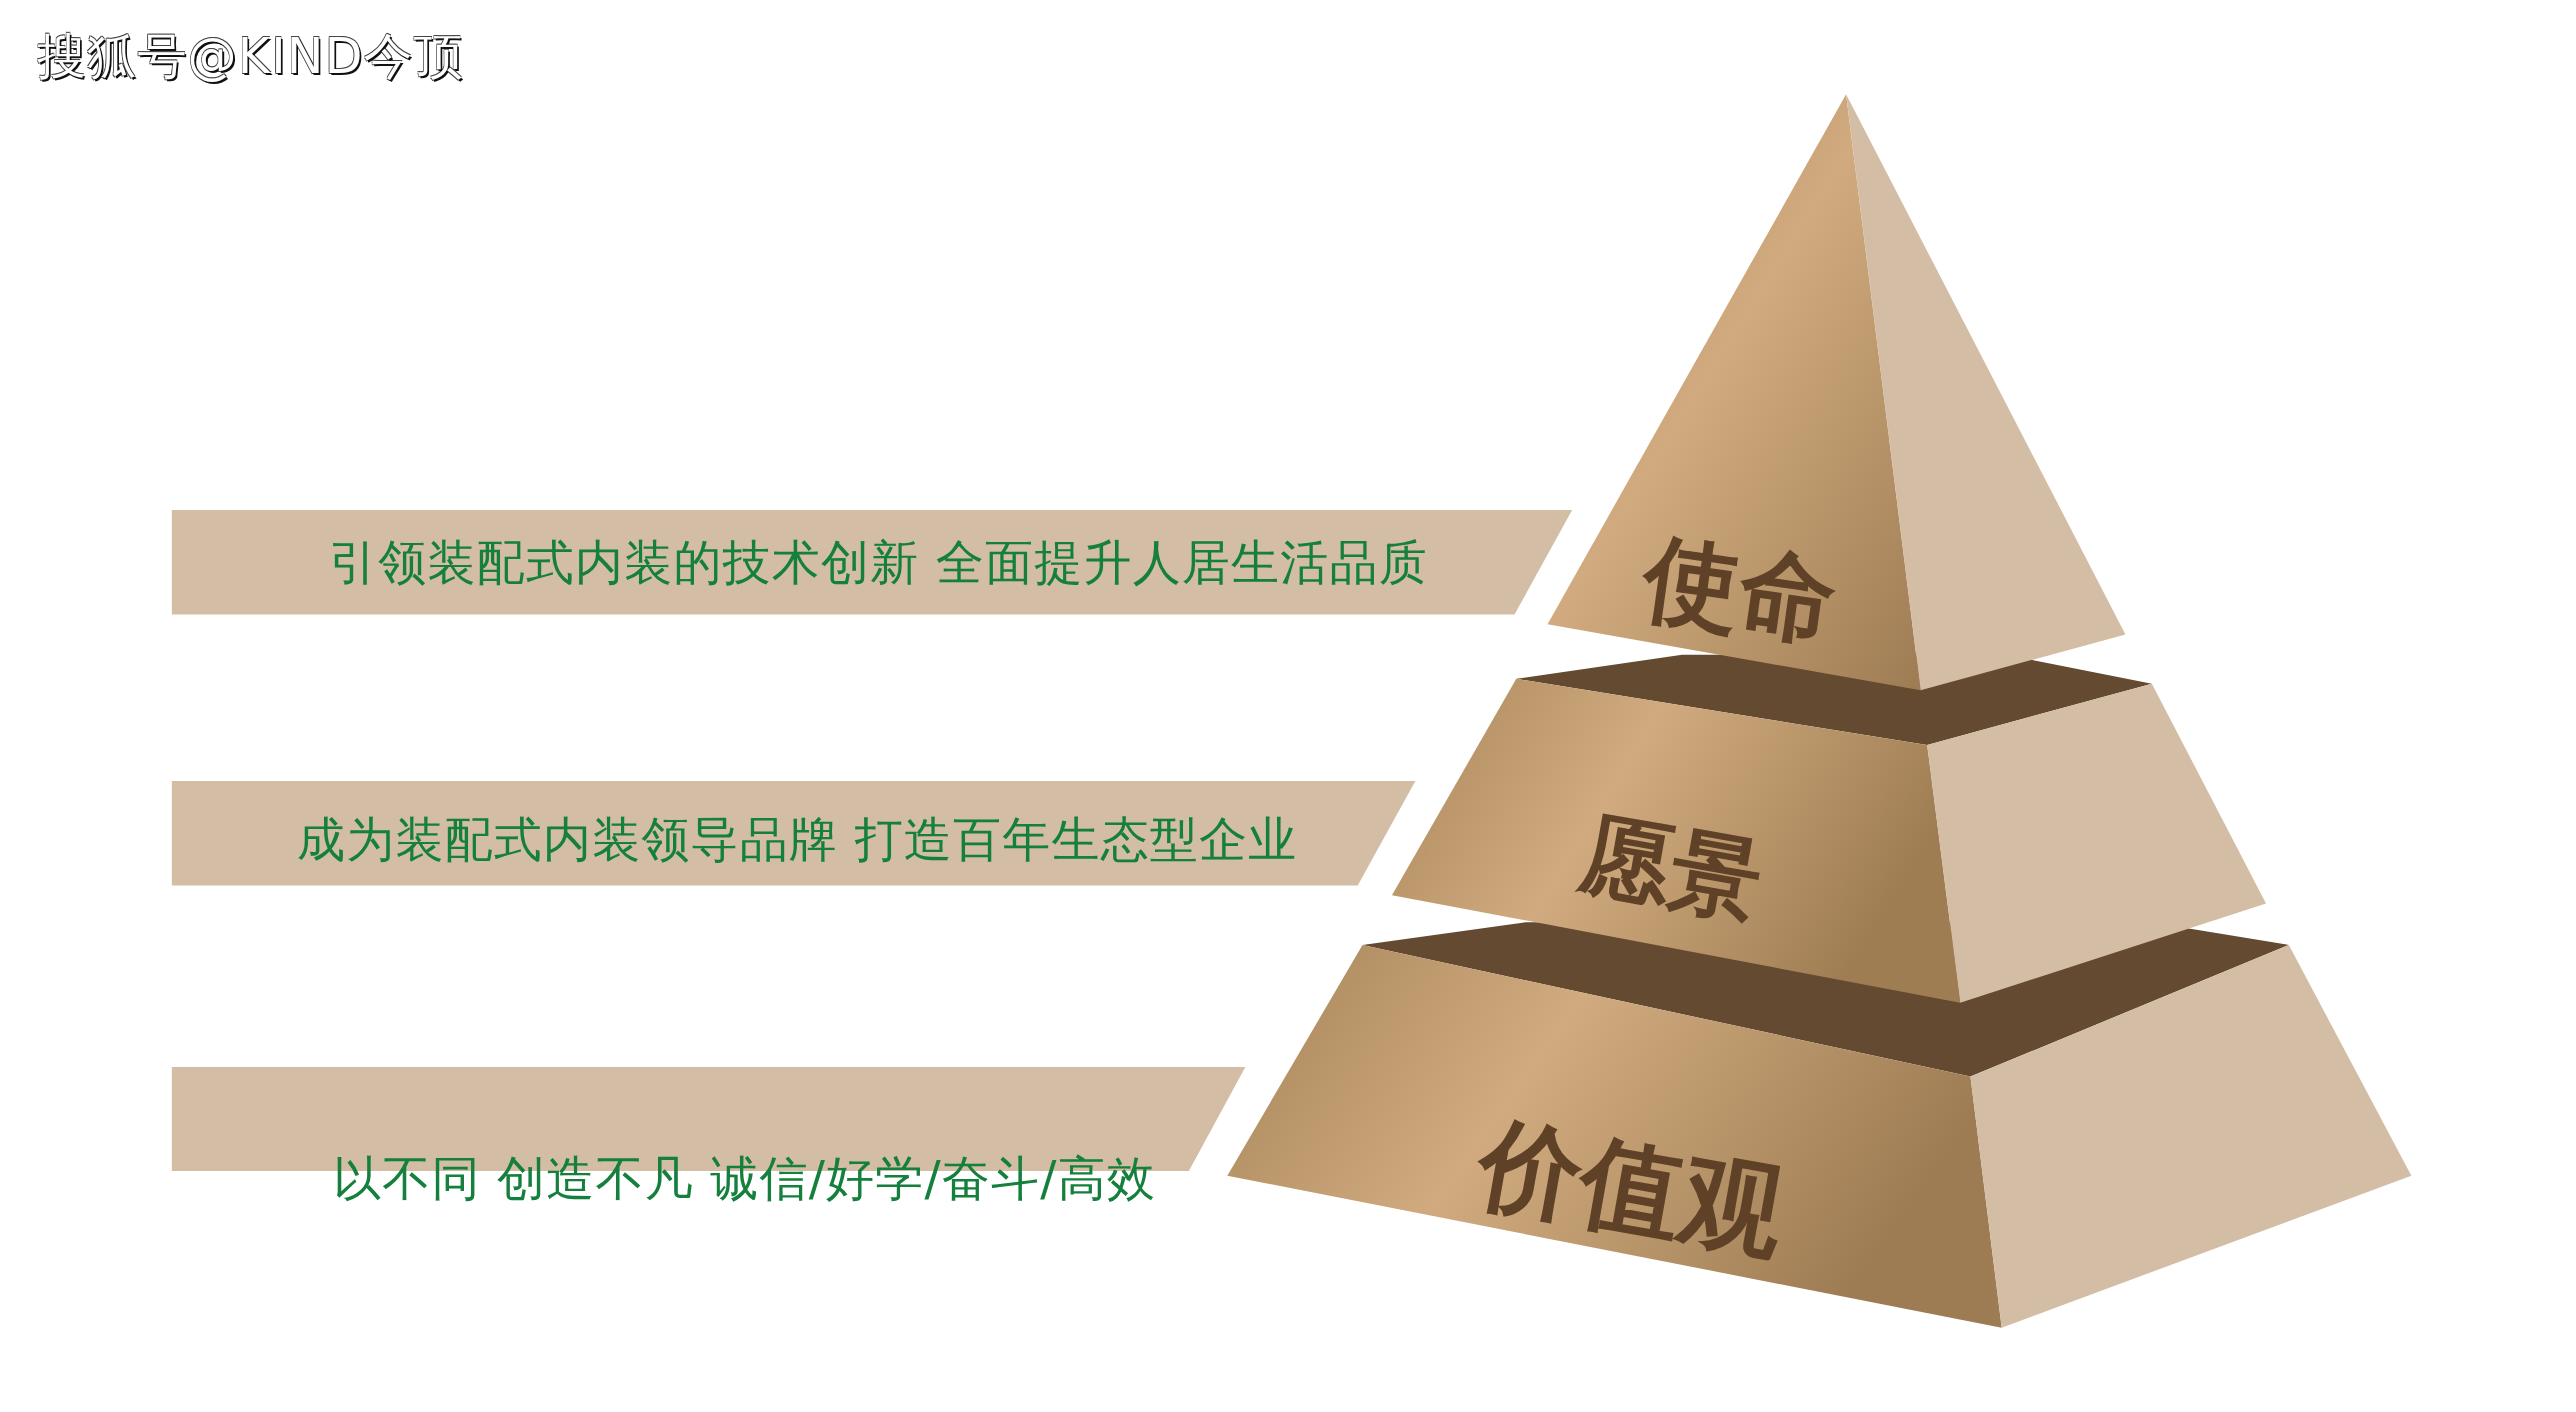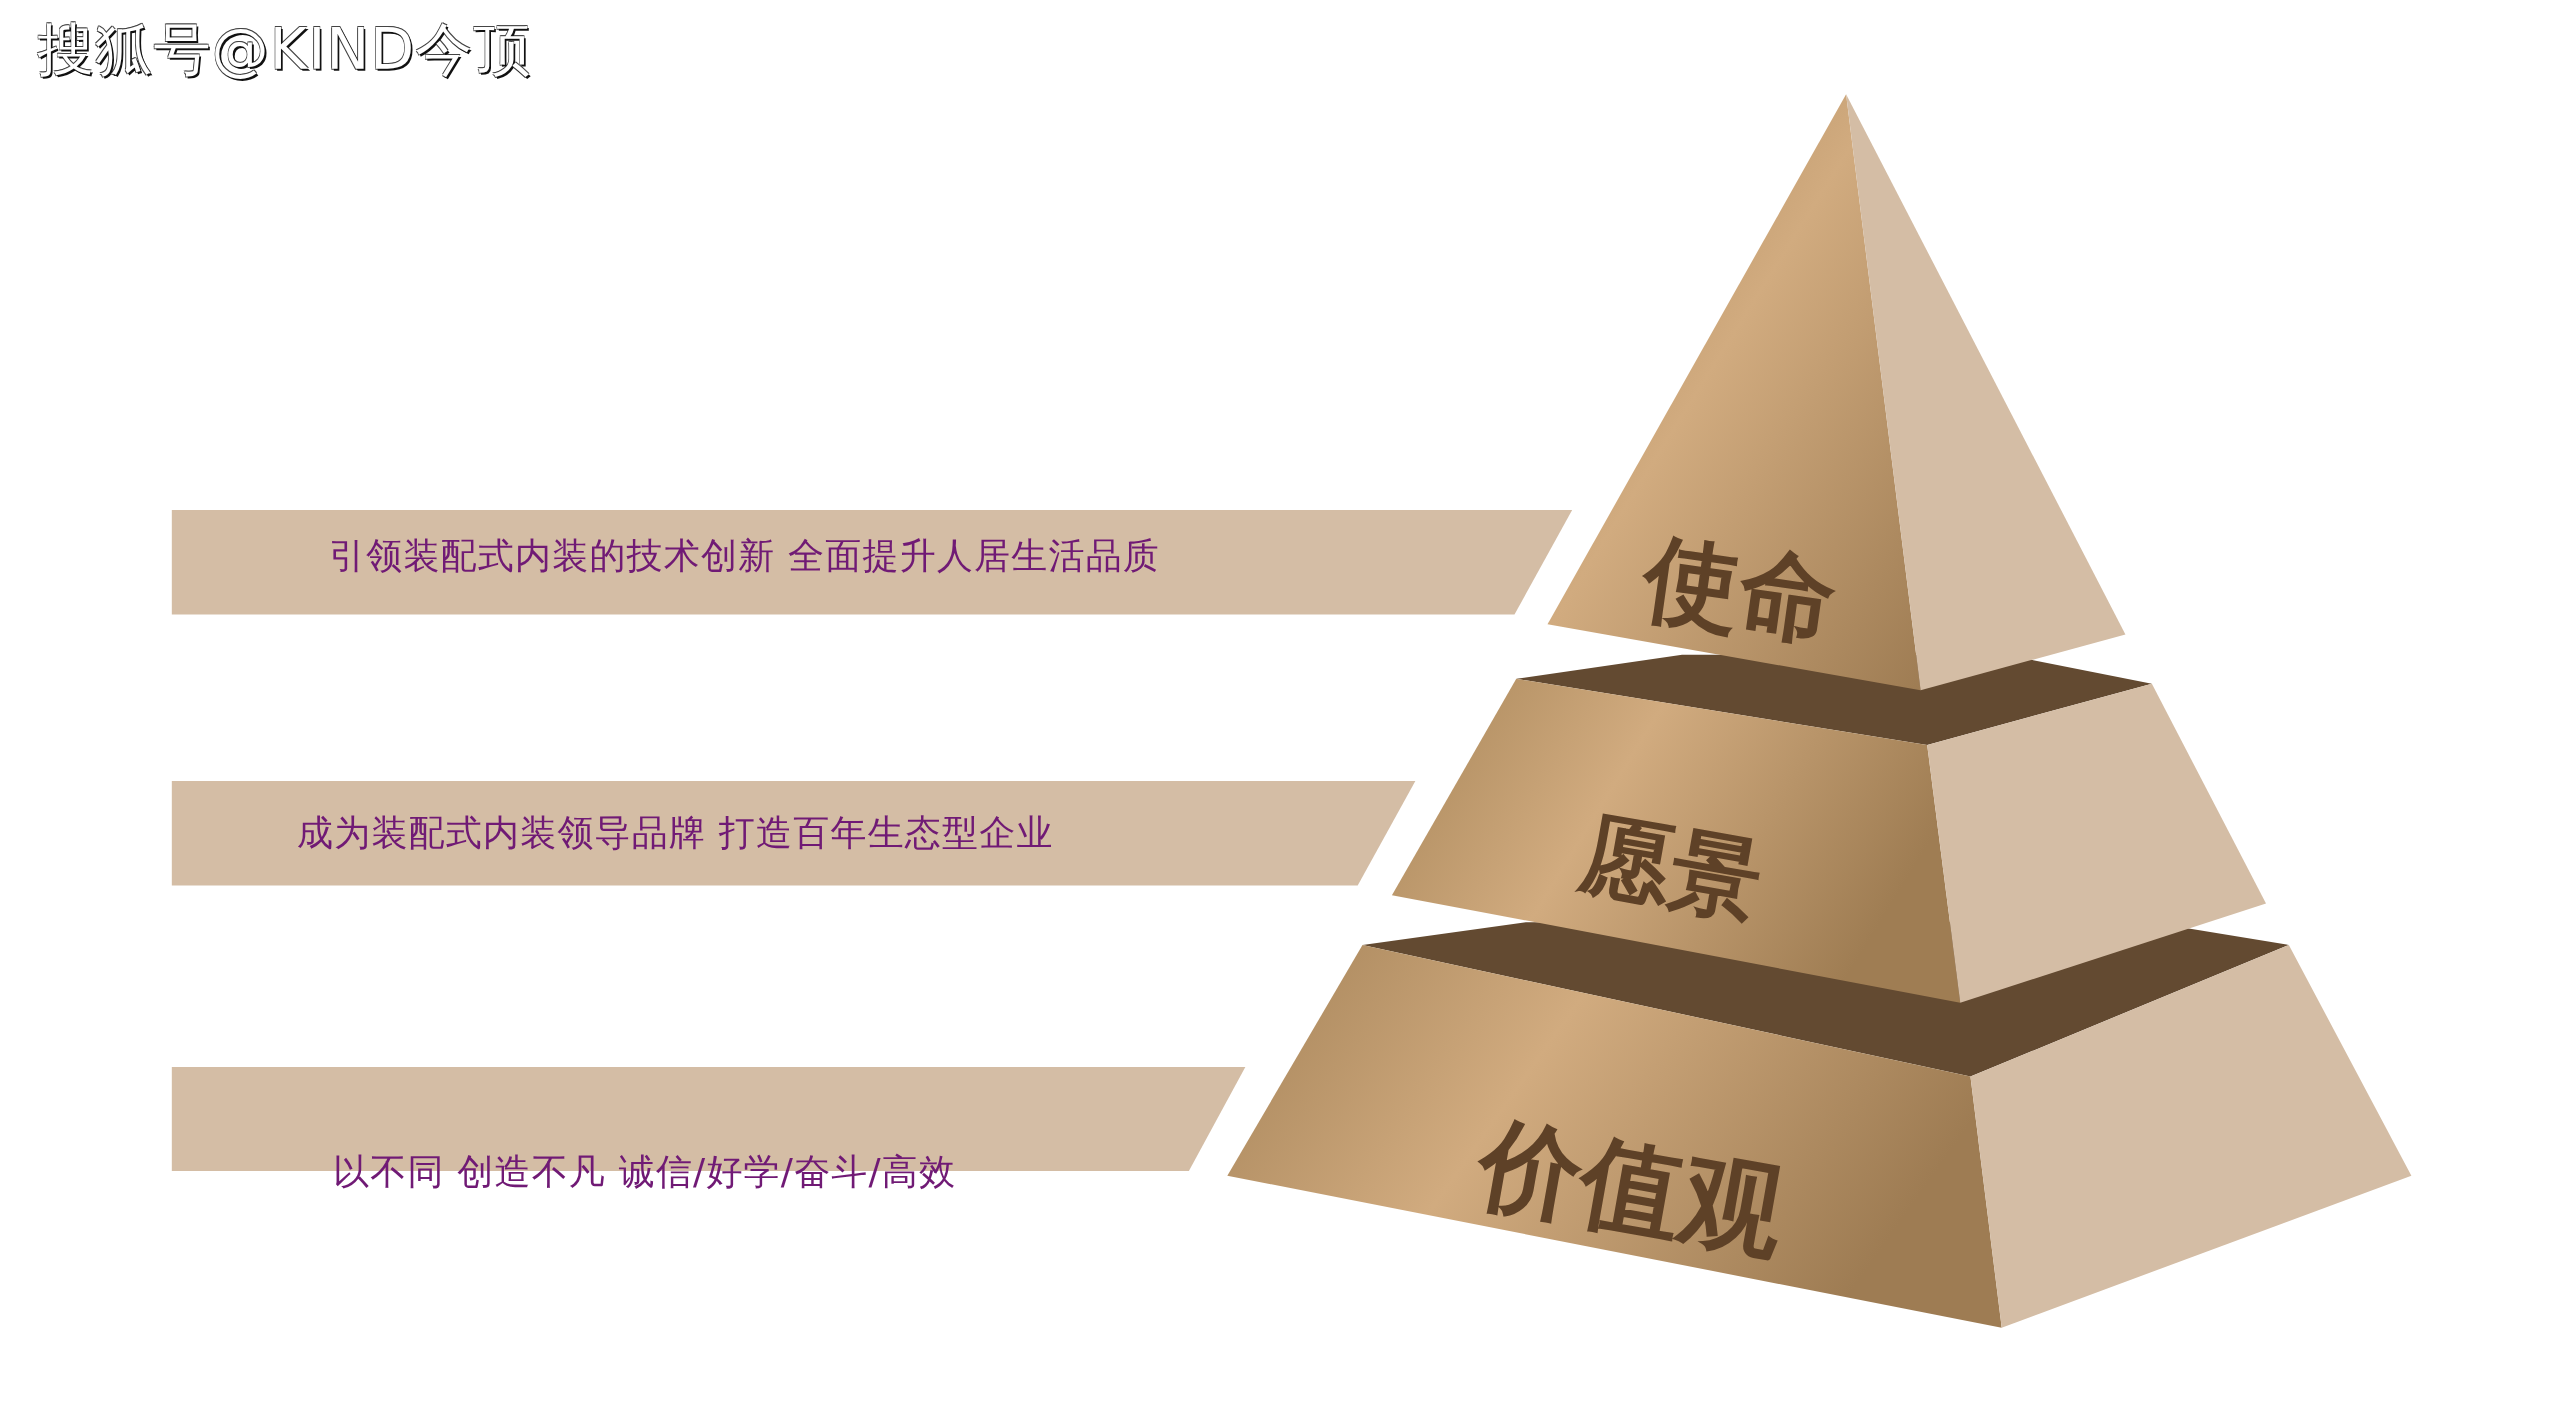--- a/index.html
+++ b/index.html
@@ -1,22 +1,22 @@
 <!DOCTYPE html>
 <html style="font-size:9.6px"><head>
 <meta charset="utf-8">
 <style>
   html, body { margin:0; padding:0; background:#ffffff; }
   body { width:2576px; height:1413px; position:relative; overflow:hidden;
          font-family:"DejaVu Sans", "Liberation Sans", sans-serif; }
-  .watermark { position:absolute; left:37px; top:12px; font-size:57px; color:#ffffff;
+  .watermark { position:absolute; left:37px; top:24px; font-size:49px; color:#ffffff;
                letter-spacing:1.2px;
                text-shadow: 1.8px 1.8px 0 #111, -0.6px -0.6px 0 #444, 0.6px -0.6px 0 #444, -0.6px 0.6px 0 #444; }
   svg.scene { position:absolute; left:0; top:0; }
-  .banner-text { position:absolute; color:#701a75; font-size:36px; white-space:nowrap;
+  .banner-text { position:absolute; color:#15803d; font-size:48px; white-space:nowrap;
                  letter-spacing:1.2px; line-height:1; }
   .tier-label { fill:#5e4127; font-weight:bold; font-family:"DejaVu Sans", sans-serif; }
 </style>
 </head>
 <body>
 
 <div class="watermark">搜狐号@KIND今顶</div>
 
 <svg class="scene" width="2576" height="1413" viewBox="0 0 4288 2352">
   <defs>

